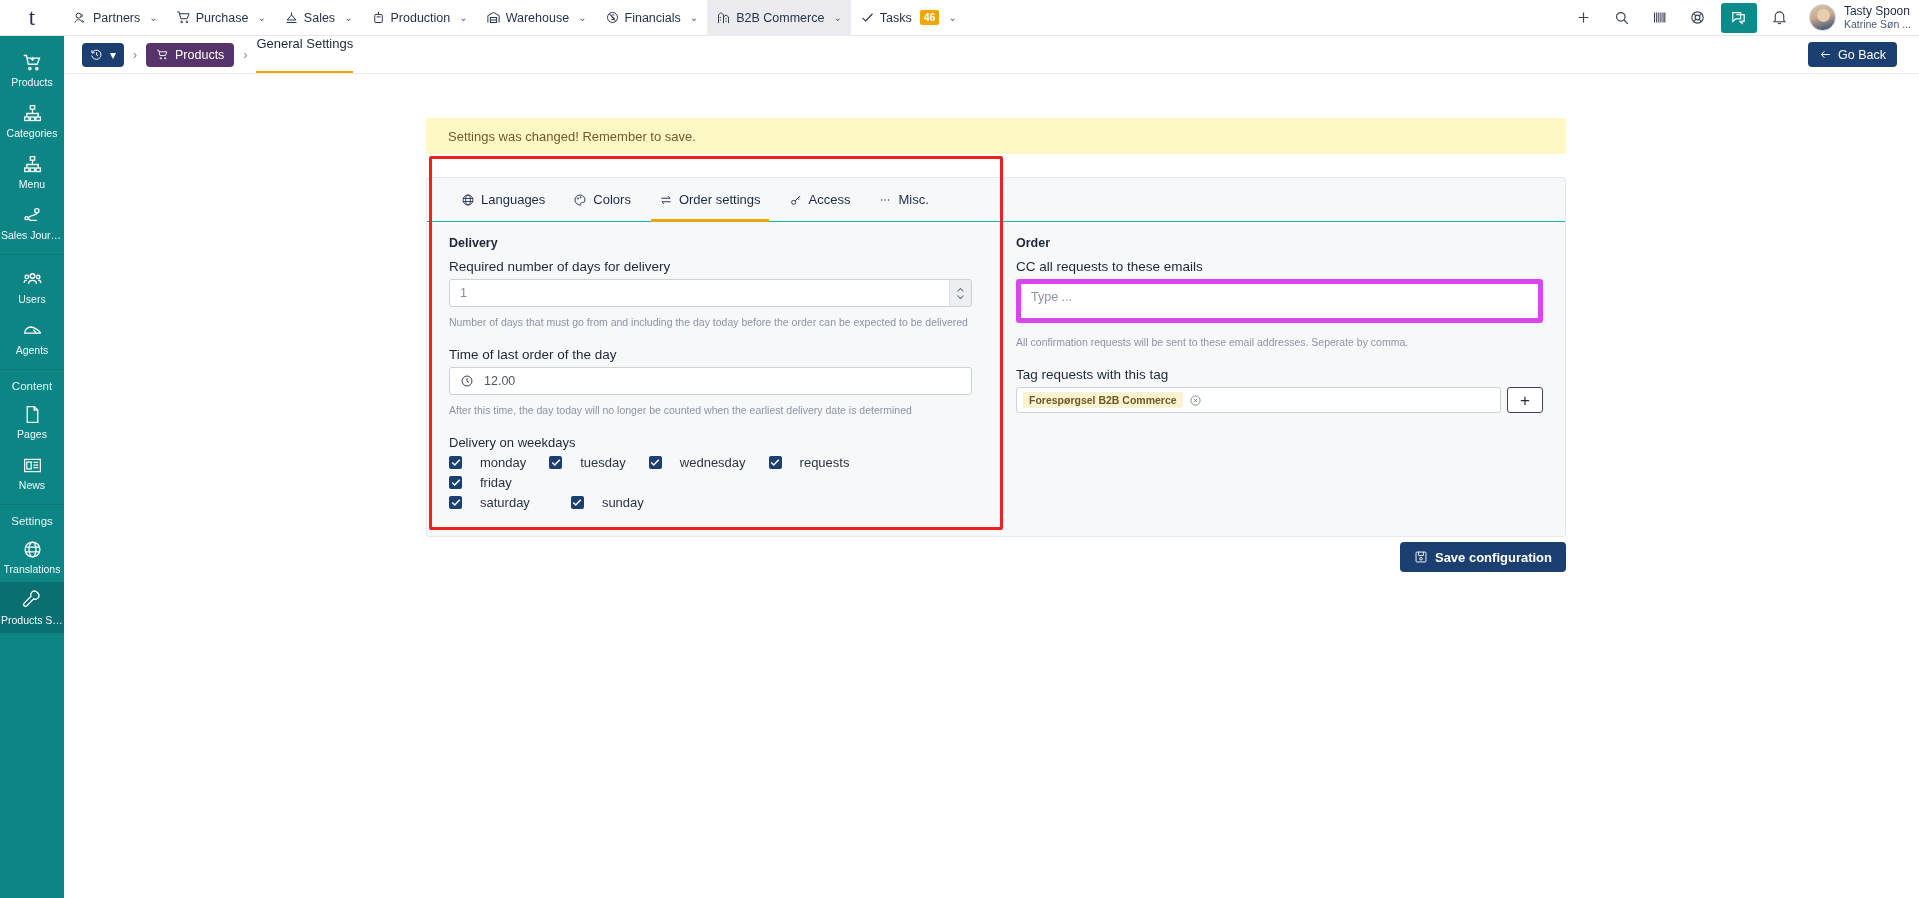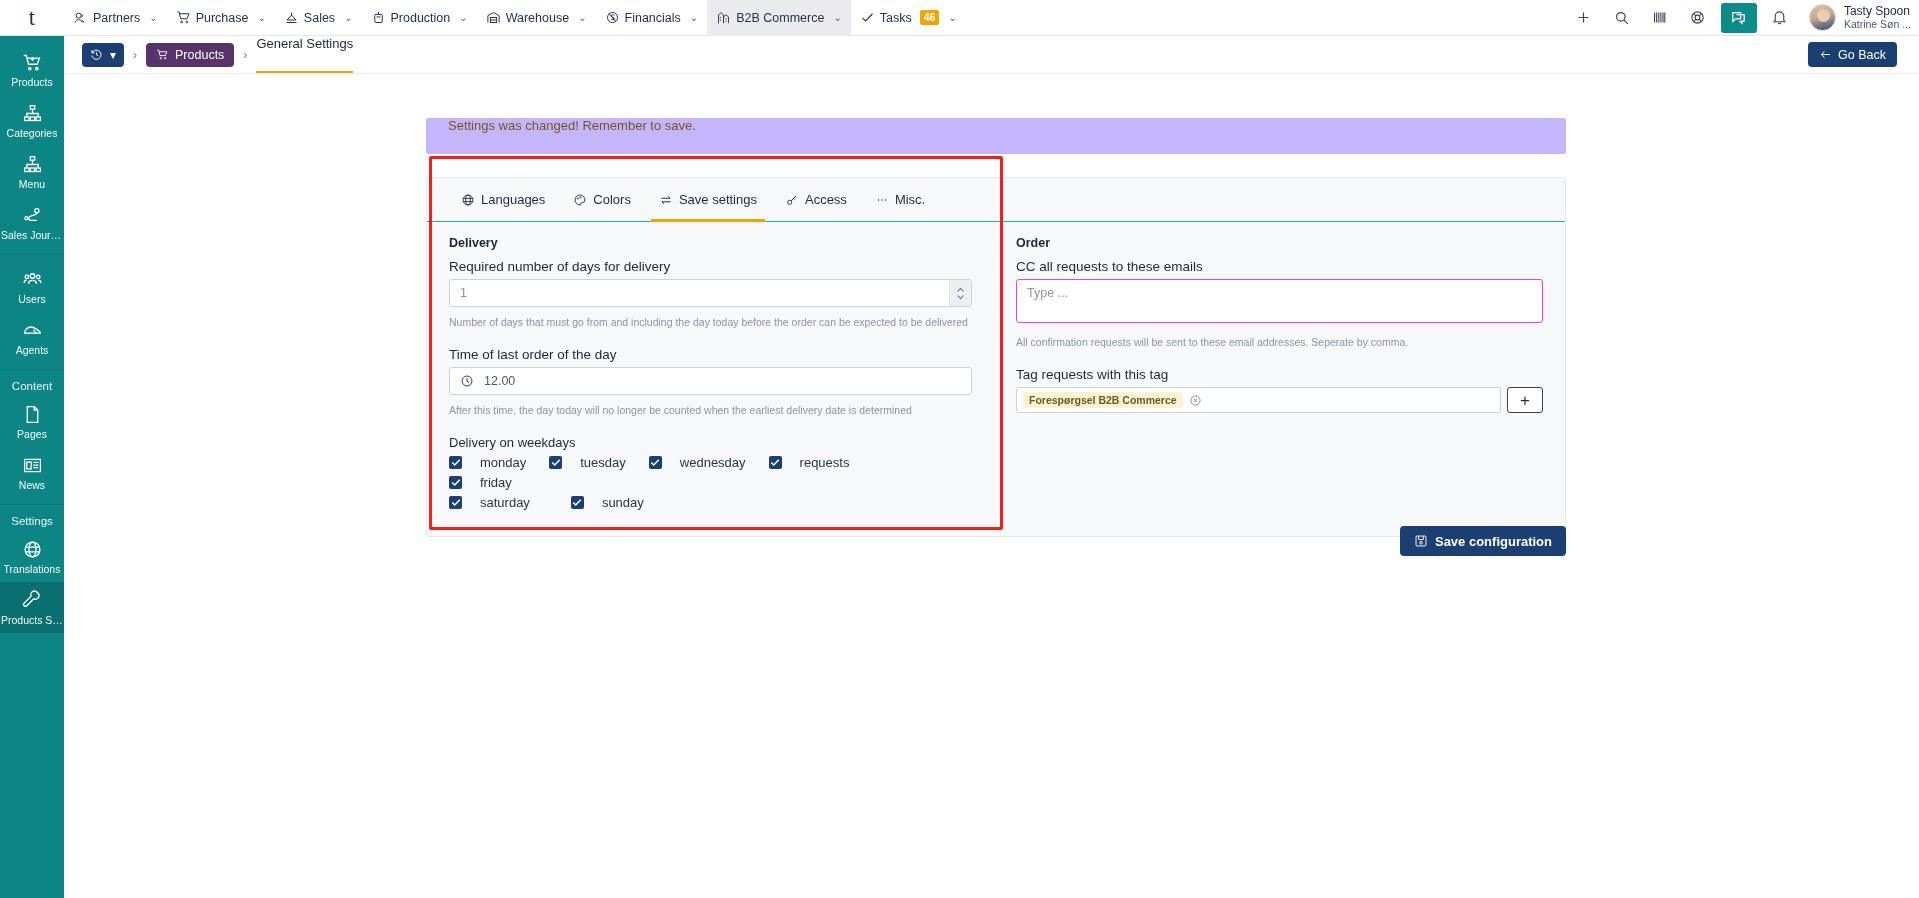--- a/index.html
+++ b/index.html
@@ -149,22 +149,22 @@
   
   .content {
     position: absolute; top: 74px; left: 64px;
     width: 1855px; height: 824px;
     background: #ffffff;
     overflow: hidden;
   }
   .alert {
     position: absolute; left: 362px; top: 44px;
     width: 1140px; height: 36px;
-    background: #c4b5fd;
-    display: flex; align-items: flex-start;
+    background: #fef9c3;
+    display: flex; align-items: center;
     padding-left: 22px;
     font-size: 13px; color: #73572a;
     border-radius: 2px;
   }
   .card {
     position: absolute; left: 362px; top: 103px;
     width: 1140px; min-height: 334px;
     background: #f7f8fa;
     border: 1px solid #e7e8ec;
     border-radius: 3px;
@@ -248,21 +248,21 @@
     display: flex; align-items: center; gap: 18px;
     margin-right: 23px; font-size: 13px; color: #2b3445;
   }
   .cb {
     width: 13px; height: 13px; border-radius: 2px;
     background: #1c3f72; position: relative; flex: 0 0 13px;
   }
   .cb svg { position: absolute; left: 1.5px; top: 2px; width: 10px; height: 9px; }
   .ta {
     width: 100%; height: 44px;
-    border: 1px solid #d946ef; border-radius: 3px;
+    border: 5px solid #d946ef; border-radius: 3px;
     background: #ffffff; padding: 6px 10px;
     font-size: 12.5px; color: #2b3445; resize: none;
     font-family: "Liberation Sans", sans-serif;
   }
   .ta::placeholder { color: #8b93a5; }
   .tagrow { display: flex; align-items: stretch; gap: 6px; }
   .tagbox {
     flex: 1; height: 26px;
     border: 1px solid #ccd0d9; border-radius: 3px;
     background: #ffffff; display: flex; align-items: center;
@@ -276,21 +276,21 @@
   .tag-x { color: #6c7488; display: flex; align-items: center; }
   .tag-x svg { width: 13px; height: 13px; display: block; }
   .tag-add {
     width: 36px; height: 26px;
     border: 1px solid #4a3a5e; border-radius: 3px;
     background: #ffffff; color: #2f2740;
     display: flex; align-items: center; justify-content: center;
     font-size: 17px; line-height: 1;
   }
   .savebar {
-    position: absolute; left: 362px; top: 452px;
+    position: absolute; left: 362px; top: 468px;
     width: 1140px; display: flex; justify-content: flex-end;
   }
   .save-btn {
     background: #1c3f72; color: #ffffff;
     border: 0; border-radius: 4px;
     height: 30px; padding: 0 14px;
     display: flex; align-items: center; gap: 7px;
     font-size: 13px; font-weight: 700;
     font-family: "Liberation Sans", sans-serif;
   }
@@ -645,21 +645,21 @@
         </span>
         <span>Colors</span>
       </div>
       <div class="tab active">
         <span>
           <svg viewBox="0 0 24 24" fill="none" stroke="#1e2a44" stroke-width="1.6">
               <path d="M4 9h15l-3.5-3.5"></path>
               <path d="M20 15H5l3.5 3.5"></path>
             </svg>
         </span>
-        <span>Save settings</span>
+        <span>Order settings</span>
       </div>
       <div class="tab">
         <span>
           <svg viewBox="0 0 24 24" fill="none" stroke="#1e2a44" stroke-width="1.5">
               <circle cx="8" cy="16" r="3.5"></circle>
               <path d="M10.5 13.5L19 5"></path>
               <path d="M16.5 7.5l2 2M14.5 9.5l2 2"></path>
             </svg>
         </span>
         <span>Access</span>

